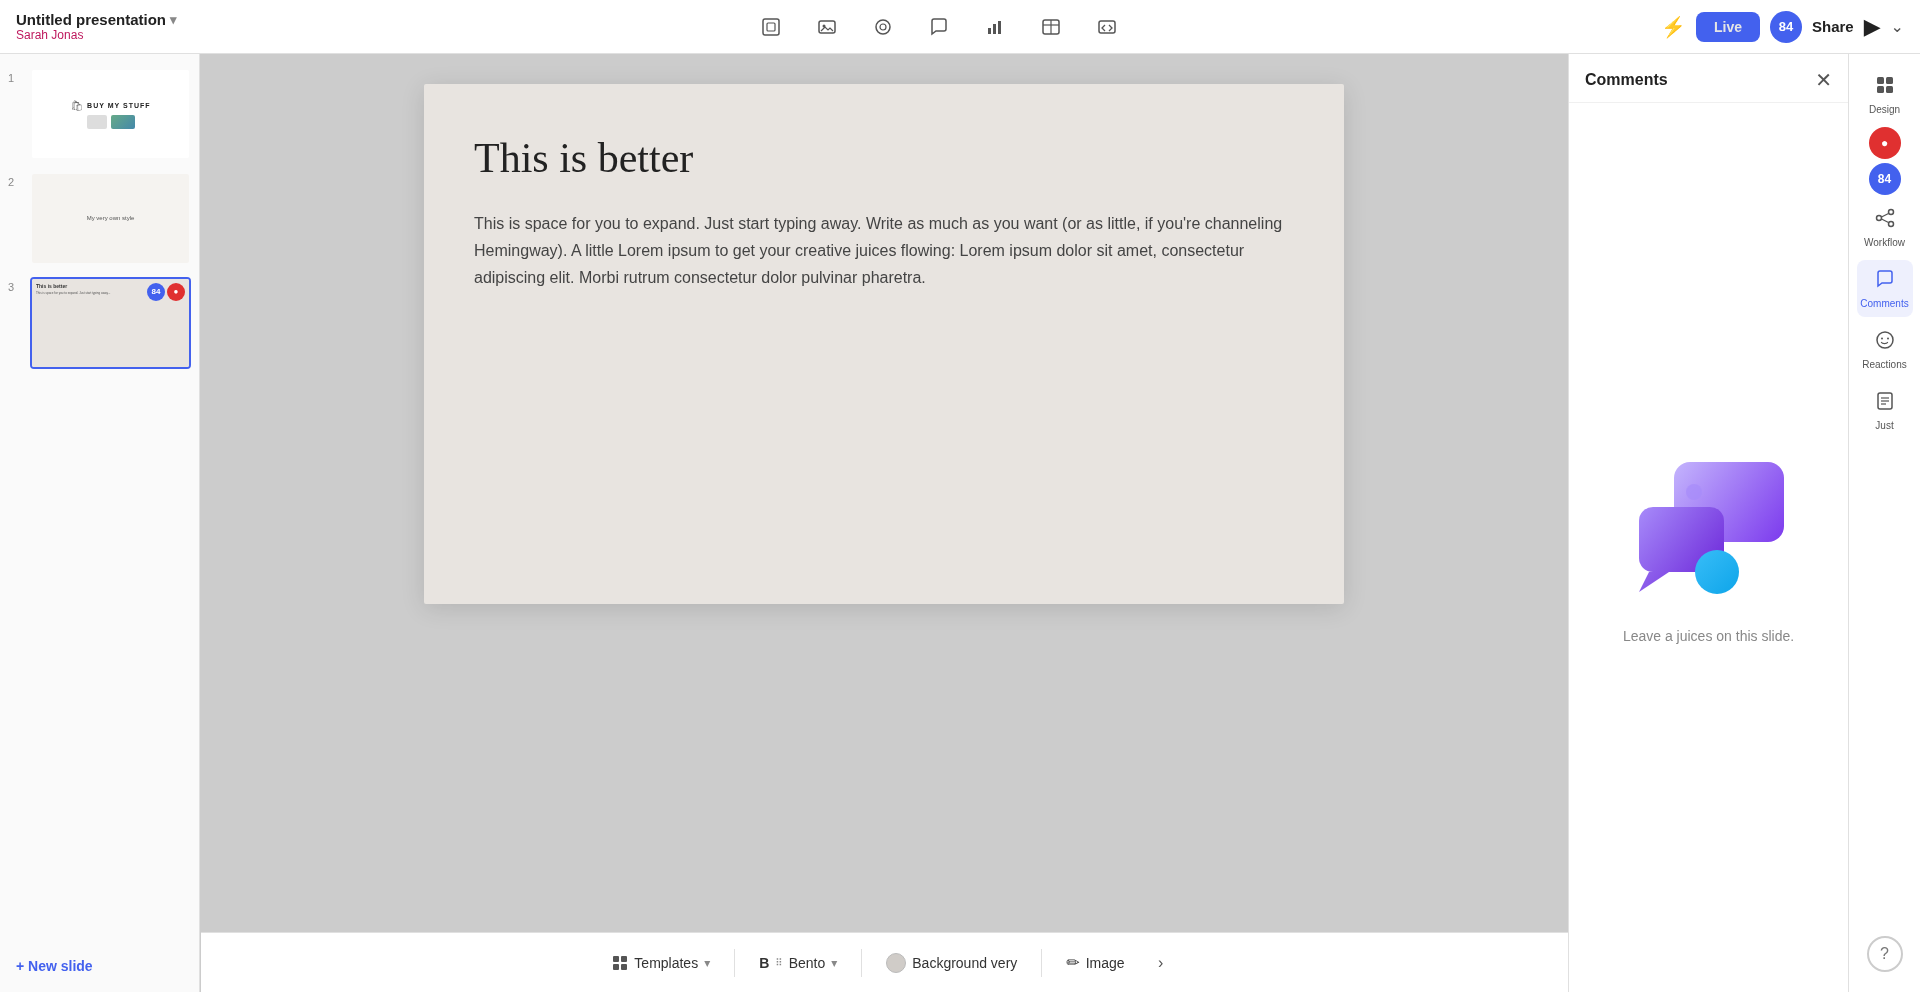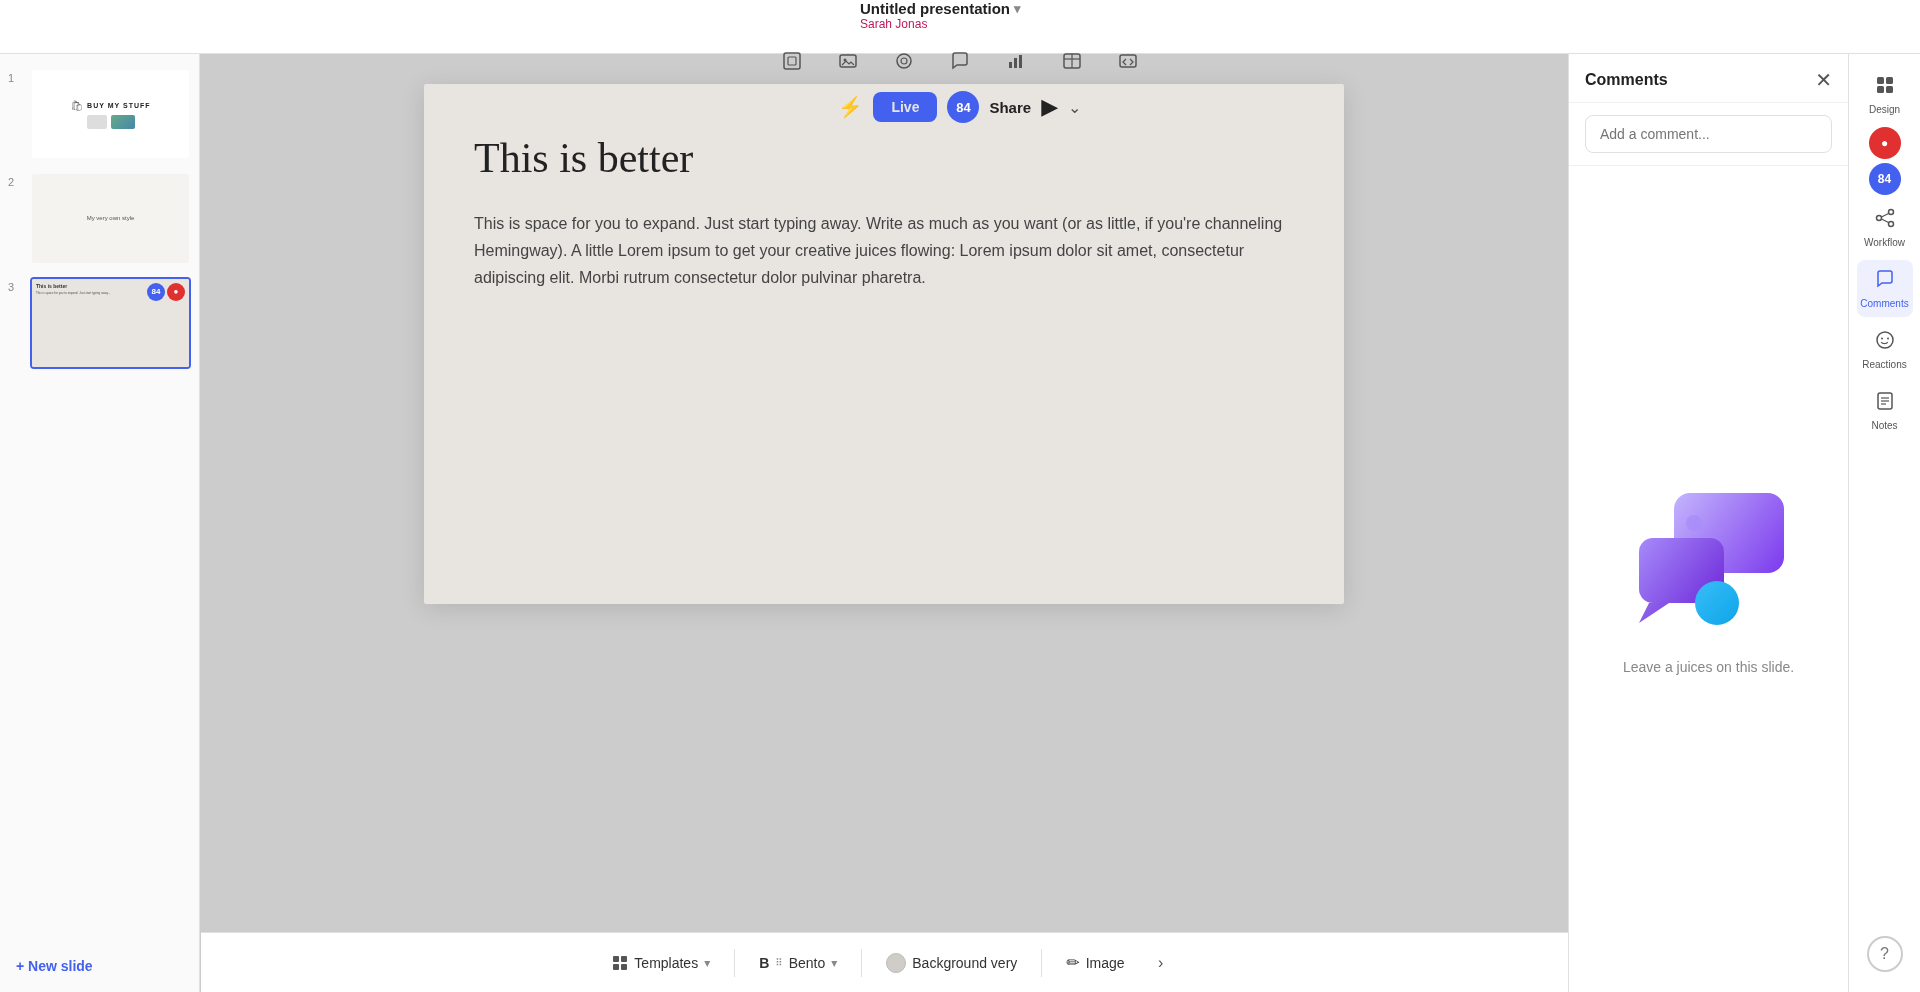--- a/index.html
+++ b/index.html
@@ -9,21 +9,20 @@
     .topbar {
       height: 54px;
       background: #fff;
       display: flex;
       align-items: center;
       padding: 0 16px;
       border-bottom: 1px solid #e0e0e0;
       gap: 12px;
       position: relative;
       z-index: 10;
-      flex-direction: column;
     }
     .topbar-left {
       display: flex;
       flex-direction: column;
       min-width: 200px;
     }
     .topbar-title {
       font-size: 15px;
       font-weight: 600;
       color: #222;
@@ -621,23 +620,20 @@
         </button>
       </div>
     </div>
   </div>
 
   <div class="comments-panel">
     <div class="comments-header">
       <span class="comments-title">Comments</span>
       <button class="close-btn">✕</button>
     </div>
-    <div class="comment-input-area">
-      <input class="comment-input" type="text" placeholder="Add a comment..." style="">
-    </div>
     <div class="comment-empty-state">
 
       <div class="comment-svg-wrap">
         <svg width="180" height="160" viewBox="0 0 180 160" fill="none" xmlns="http://www.w3.org/2000/svg">
 
           <rect x="55" y="10" width="110" height="80" rx="16" fill="url(#grad1)"></rect>
           <polygon points="65,90 55,110 85,90" fill="url(#grad1)"></polygon>
 
           <rect x="20" y="55" width="85" height="65" rx="14" fill="url(#grad2)"></rect>
           <polygon points="30,120 20,140 50,120" fill="url(#grad2)"></polygon>
@@ -723,21 +719,21 @@
 
     <button class="sidebar-btn">
       <span class="sidebar-btn-icon">
         <svg width="22" height="22" viewBox="0 0 22 22" fill="none">
             <rect x="4" y="3" width="14" height="16" rx="2" stroke="#555" stroke-width="1.5" fill="none"></rect>
             <line x1="7" y1="8" x2="15" y2="8" stroke="#555" stroke-width="1.2"></line>
             <line x1="7" y1="11" x2="15" y2="11" stroke="#555" stroke-width="1.2"></line>
             <line x1="7" y1="14" x2="12" y2="14" stroke="#555" stroke-width="1.2"></line>
           </svg>
       </span>
-      <span class="sidebar-btn-label">Notes</span>
+      <span class="sidebar-btn-label">Just</span>
     </button>
 
     <div class="sidebar-spacer"></div>
 
     <button class="sidebar-help-btn">?</button>
   </div>
 
 </div>
 
 </body></html>

